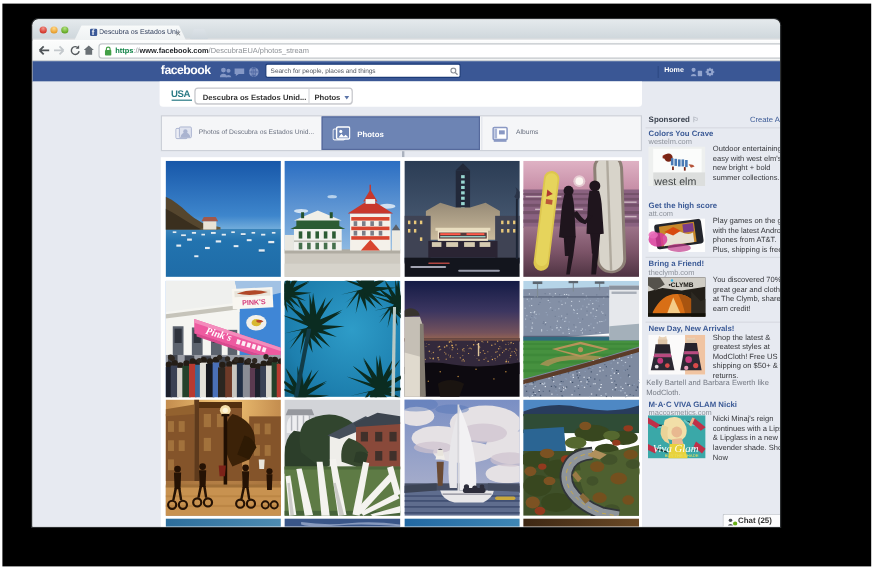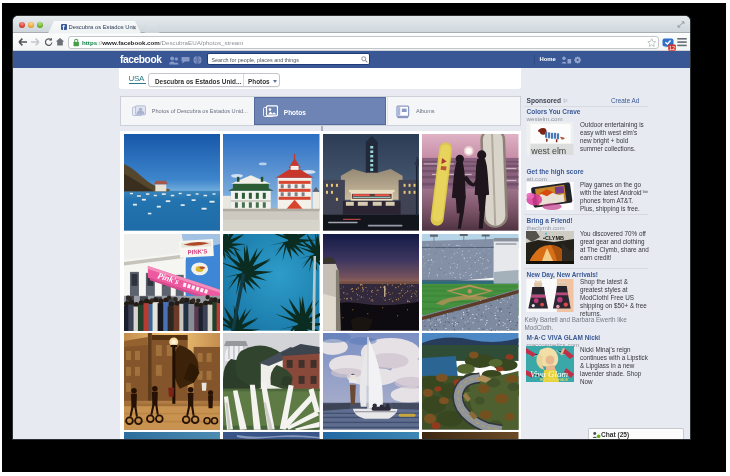--- a/index.html
+++ b/index.html
@@ -1,19 +1,19 @@
 <!DOCTYPE html>
 <html><head>
 <meta charset="utf-8">
 <style>
   * { margin:0; padding:0; box-sizing:border-box; }
   html,body { width:730px; height:476px; background:#fff; font-family:"Liberation Sans", sans-serif; overflow:hidden; }
   .abs { position:absolute; }
   #black { position:absolute; left:2px; top:3px; width:724px; height:469px; background:#000; }
-  #win { position:absolute; left:13px; top:16px; width:677px; height:423px; background:#fff; border-radius:5px 5px 0 0; overflow:hidden; box-shadow:0 0 0 1px rgba(180,190,200,0.25); }
+  #win { position:absolute; left:27px; top:16px; width:623px; height:423px; background:#fff; border-radius:5px 5px 0 0; overflow:hidden; box-shadow:0 0 0 1px rgba(180,190,200,0.25); }
   
   #tabstrip { position:absolute; left:0; top:0; width:677px; height:17px; background:linear-gradient(#e5eaed,#cfd7dc); border-bottom:1px solid #a6adb3; border-radius:5px 5px 0 0; }
   .tl { position:absolute; top:6.4px; width:6px; height:6px; border-radius:50%; }
   #tl1 { left:5.6px; background:radial-gradient(circle at 50% 28%, #f0978e 0%, #da4136 60%, #ad2217 100%); }
   #tl2 { left:15px; background:radial-gradient(circle at 50% 28%, #ffd98a 0%, #eda73a 60%, #c7820f 100%); }
   #tl3 { left:24.2px; background:radial-gradient(circle at 50% 28%, #b4e284 0%, #6fb22f 60%, #4a8312 100%); }
   #tab { position:absolute; left:35px; top:5px; width:93px; height:12.5px; background:linear-gradient(#f8fafa,#eef1f2); clip-path:polygon(0% 100%, 6px 0%, calc(100% - 6px) 0%, 100% 100%); }
   #tabfav { position:absolute; left:47.5px; top:8px; width:6px; height:6px; background:#3b5998; border-radius:1px; color:#fff; font-size:6.5px; font-weight:bold; line-height:7px; text-align:center; }
   #tabtitle { position:absolute; left:55.5px; top:8.2px; width:66px; font-size:5.8px; color:#2c3a58; white-space:nowrap; overflow:hidden; }
   #tabx { position:absolute; left:119px; top:8px; font-size:6px; color:#6e747a; }
@@ -28,21 +28,21 @@
   #omnitext .p { color:#8d9196; }
   
   #bluebar { position:absolute; left:0; top:35px; width:677px; height:17px; background:#3a5795; }
   #fblogo { position:absolute; left:107px; top:38.2px; font-size:10.2px; font-weight:bold; color:#fff; letter-spacing:-0.4px; }
   #fbsearch { position:absolute; left:193.5px; top:37px; width:163px; height:11.7px; background:#fff; border:1px solid #1d3c78; border-radius:2px; }
   #fbsearch span { position:absolute; left:4px; top:2.8px; font-size:5.4px; color:#4e545e; }
   #fbhome { position:absolute; left:526.5px; top:40px; font-size:5.9px; font-weight:bold; color:#fff; }
   
   #page { position:absolute; left:0; top:52px; width:677px; height:371px; background:#e7eaf1; }
   #whiteband { position:absolute; left:106px; top:0px; width:401.5px; height:20.5px; background:#fff; border-radius:0 0 3px 3px; }
-  #usalogo { position:absolute; left:115.5px; top:5.5px; width:18px; font-size:8px; font-weight:normal; color:#2a7a85; letter-spacing:-0.3px; }
+  #usalogo { position:absolute; left:115.5px; top:5.5px; width:18px; font-size:8px; font-weight:bold; color:#2a7a85; letter-spacing:-0.3px; }
   #crumb { position:absolute; left:135px; top:5.3px; width:132px; height:13.6px; background:#fff; border:1px solid #c5c6cb; border-radius:3px; box-shadow:0 0.5px 0.5px rgba(0,0,0,0.08); }
   #crumb .n { position:absolute; left:6px; top:3.4px; font-size:6.4px; font-weight:bold; color:#333; }
   #crumb .sep { position:absolute; left:93.5px; top:0; width:1px; height:100%; background:#d8d9dd; }
   #crumb .ph { position:absolute; left:99px; top:3.4px; font-size:6.4px; font-weight:bold; color:#333; }
   #crumb .car { position:absolute; left:124px; top:5.4px; width:0; height:0; border-left:2.6px solid transparent; border-right:2.6px solid transparent; border-top:3.2px solid #5b74a8; }
   #tabpanel { position:absolute; left:106.5px; top:28px; width:401px; height:29.7px; background:#f5f6f8; border:1px solid #ccd0d8; }
   .tptxt { position:absolute; top:10.7px; font-size:5.6px; color:#6a7180; white-space:nowrap; }
   #bluetab { position:absolute; left:133.8px; top:-0.5px; width:131.7px; height:28.7px; background:#6d84b4; border:1px solid #55699c; }
   #bluetab span { position:absolute; left:28.5px; top:11px; font-size:6.5px; font-weight:bold; color:#fff; }
   #notch { position:absolute; left:308.2px; top:57.7px; width:1.4px; height:5.7px; background:#aab1bd; }

